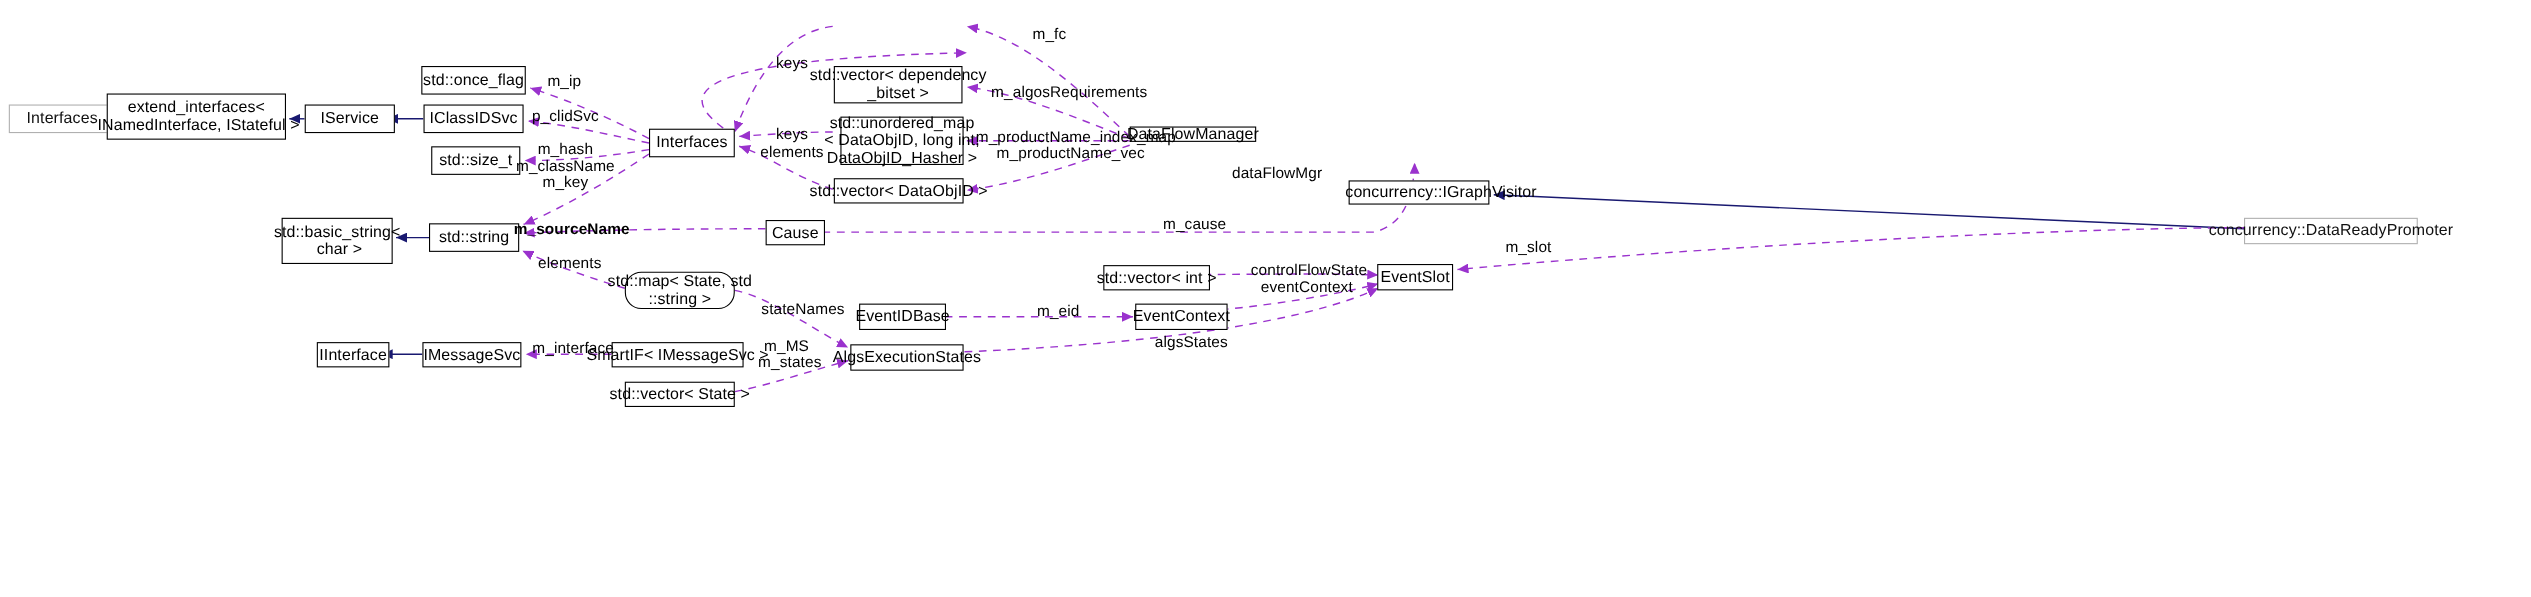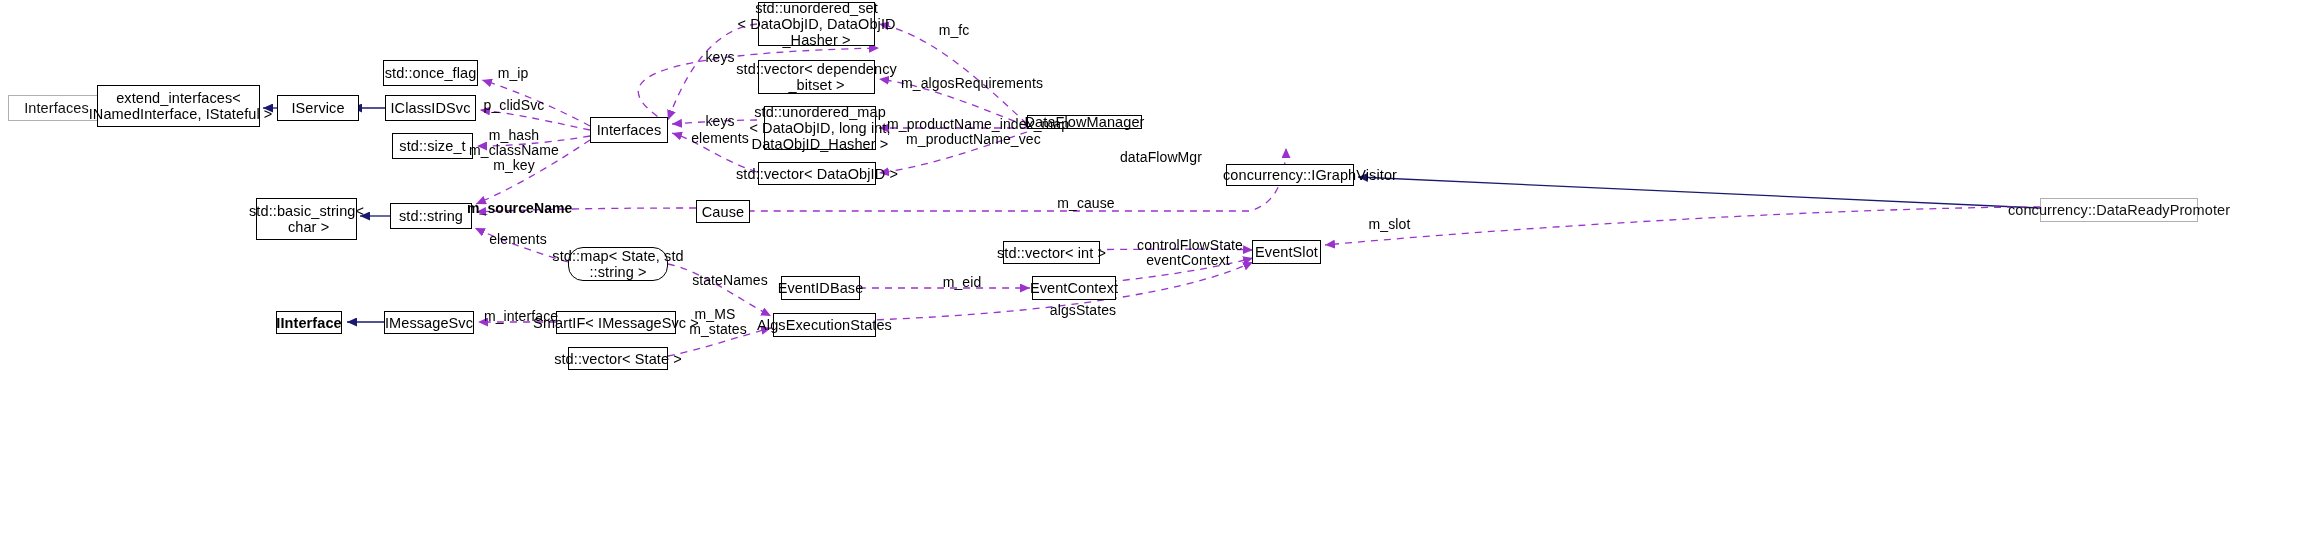--- a/index.html
+++ b/index.html
@@ -109,40 +109,37 @@
   <div class="node" style="left:97px;top:85px;width:163px;height:42px;">extend_interfaces&lt;
  INamedInterface, IStateful &gt;</div>
   <div class="node" style="left:277px;top:95px;width:82px;height:26px;">IService</div>
   <div class="node" style="left:385px;top:95px;width:91px;height:26px;">IClassIDSvc</div>
   <div class="node" style="left:383px;top:60px;width:95px;height:26px;">std::once_flag</div>
   <div class="node" style="left:392px;top:133px;width:81px;height:26px;">std::size_t</div>
   <div class="node" style="left:590px;top:117px;width:78px;height:26px;">Interfaces</div>
   <div class="node" style="left:256px;top:198px;width:101px;height:42px;">std::basic_string&lt;
  char &gt;</div>
   <div class="node" style="left:390px;top:203px;width:82px;height:26px;">std::string</div>
-  <div class="node" style="left:758px;top:2px;width:117px;height:44px;">std::unordered_set
-&lt; DataObjID, DataObjID
-_Hasher &gt;</div>
   <div class="node" style="left:758px;top:60px;width:117px;height:34px;">std::vector&lt; dependency
 _bitset &gt;</div>
   <div class="node" style="left:764px;top:106px;width:112px;height:44px;">std::unordered_map
 &lt; DataObjID, long int,
 DataObjID_Hasher &gt;</div>
   <div class="node" style="left:758px;top:162px;width:118px;height:23px;">std::vector&lt; DataObjID &gt;</div>
   <div class="node" style="left:1027px;top:115px;width:115px;height:14px;">DataFlowManager</div>
   <div class="node" style="left:696px;top:200px;width:54px;height:23px;">Cause</div>
   <div class="node" style="left:568px;top:247px;width:100px;height:34px;border-radius:15px;">std::map&lt; State, std
 ::string &gt;</div>
   <div class="node" style="left:1003px;top:241px;width:97px;height:23px;">std::vector&lt; int &gt;</div>
   <div class="node" style="left:781px;top:276px;width:79px;height:24px;">EventIDBase</div>
   <div class="node" style="left:1032px;top:276px;width:84px;height:24px;">EventContext</div>
   <div class="node" style="left:1252px;top:240px;width:69px;height:24px;">EventSlot</div>
   <div class="node" style="left:1226px;top:164px;width:128px;height:22px;padding-left:40px;">concurrency::IGraphVisitor</div>
   <div class="node dim" style="left:2040px;top:198px;width:158px;height:24px;">concurrency::DataReadyPromoter</div>
-  <div class="node" style="left:276px;top:311px;width:66px;height:23px;font-weight:bold;">IInterface</div>
+  <div class="node" style="left:288px;top:311px;width:66px;height:23px;">IInterface</div>
   <div class="node" style="left:384px;top:311px;width:90px;height:23px;">IMessageSvc</div>
   <div class="node" style="left:556px;top:311px;width:120px;height:23px;">SmartIF&lt; IMessageSvc &gt;</div>
   <div class="node" style="left:773px;top:313px;width:103px;height:24px;">AlgsExecutionStates</div>
   <div class="node" style="left:568px;top:347px;width:100px;height:23px;">std::vector&lt; State &gt;</div>
 
   <div class="edge-label" style="left:487px;top:66px;width:52px;">m_ip</div>
   <div class="edge-label" style="left:478px;top:98px;width:72px;">p_clidSvc</div>
   <div class="edge-label" style="left:483px;top:128px;width:62px;">m_hash</div>
   <div class="edge-label" style="left:468px;top:143px;width:92px;">m_className
 m_key</div>

